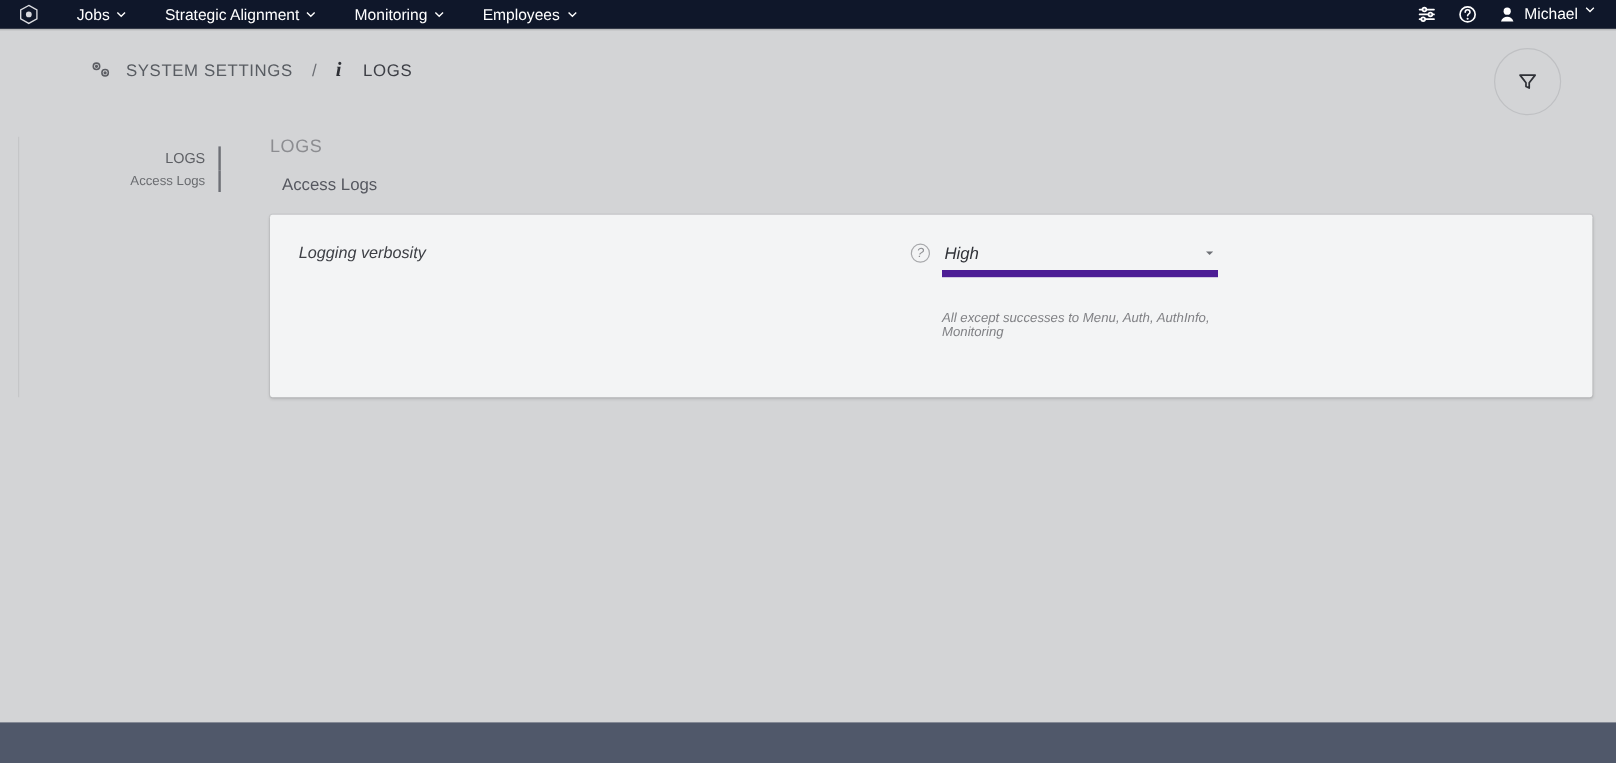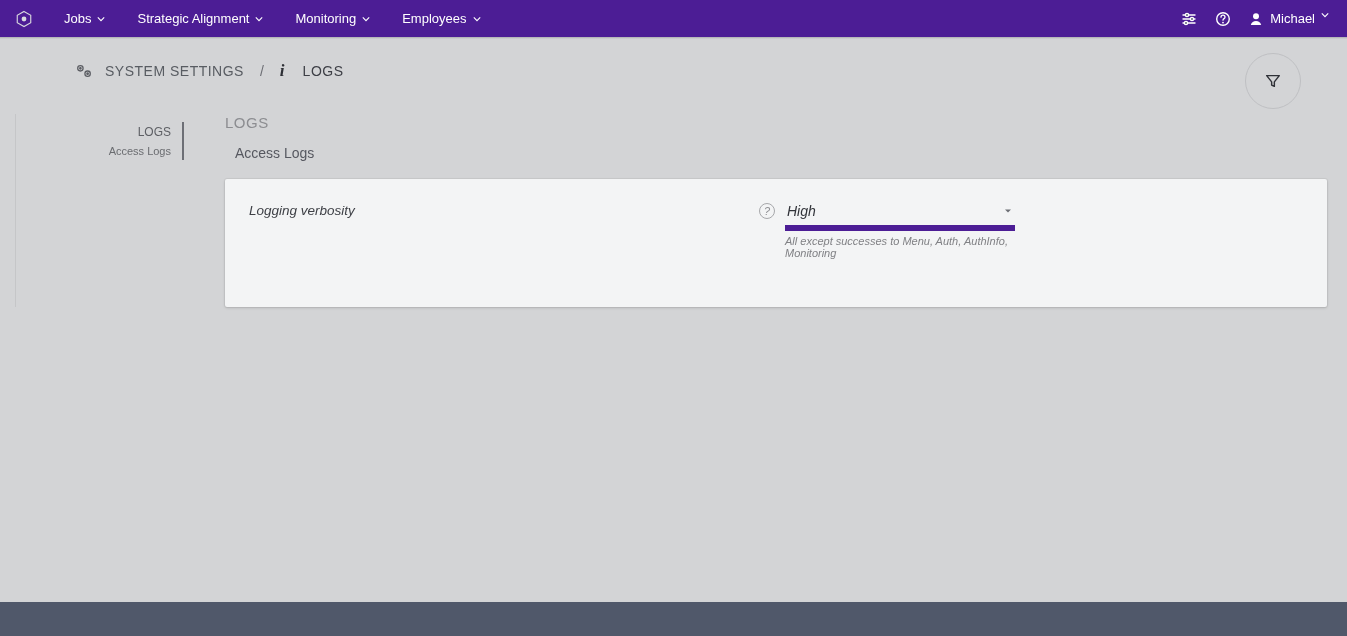--- a/index.html
+++ b/index.html
@@ -1,21 +1,21 @@
 <!DOCTYPE html>
 <html><head>
 <meta charset="utf-8">
 <style>
   * { box-sizing: border-box; margin: 0; padding: 0; }
   html, body { width: 1347px; height: 636px; font-family: "Segoe UI", Arial, sans-serif; background: #d3d4d6; overflow: hidden; }
 
   
   .topnav {
-    height: 37px;
-    background: #4c1d95;
+    height: 24px;
+    background: #0f172a;
     display: flex;
     align-items: center;
     color: #ffffff;
     font-size: 13px;
     padding: 0 10px 0 0;
   }
   .logo-wrap {
     width: 48px; display: flex; align-items: center; justify-content: center;
   }
   .logo-hex {
@@ -168,21 +168,21 @@
     border-bottom: 6px solid #4c1d95;
     padding: 4px 2px 6px 2px;
     font-size: 14px;
     color: #313339;
     cursor:pointer;
   }
   .select-caret { width:10px; height:10px; }
   .hint {
     font-size: 11px;
     color: #808185;
-    margin-top: 4px;
+    margin-top: 28px;
   }
 
   
   .footer-bar {
     position: absolute;
     left:0; right:0; bottom:0;
     height: 34px;
     background: #50586a;
   }
 

